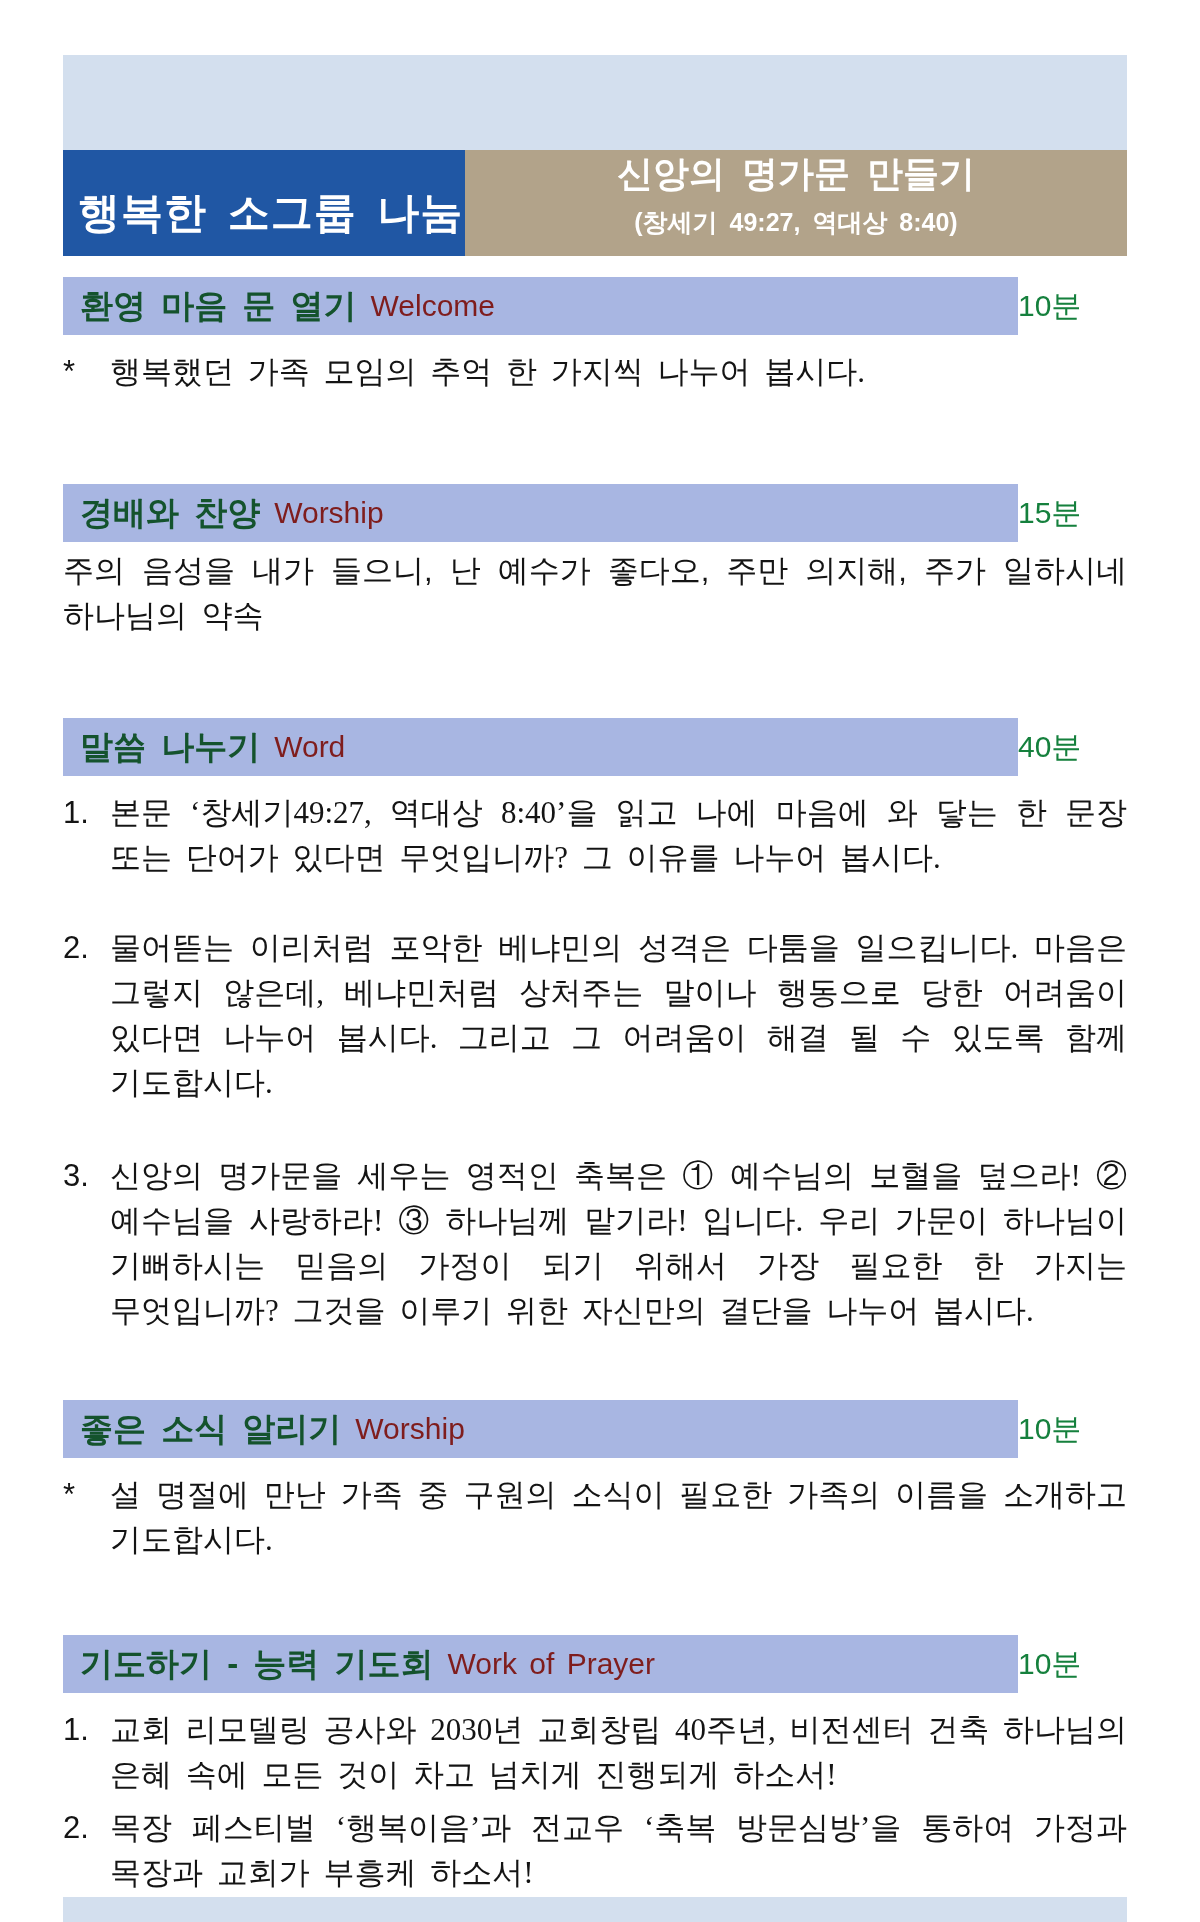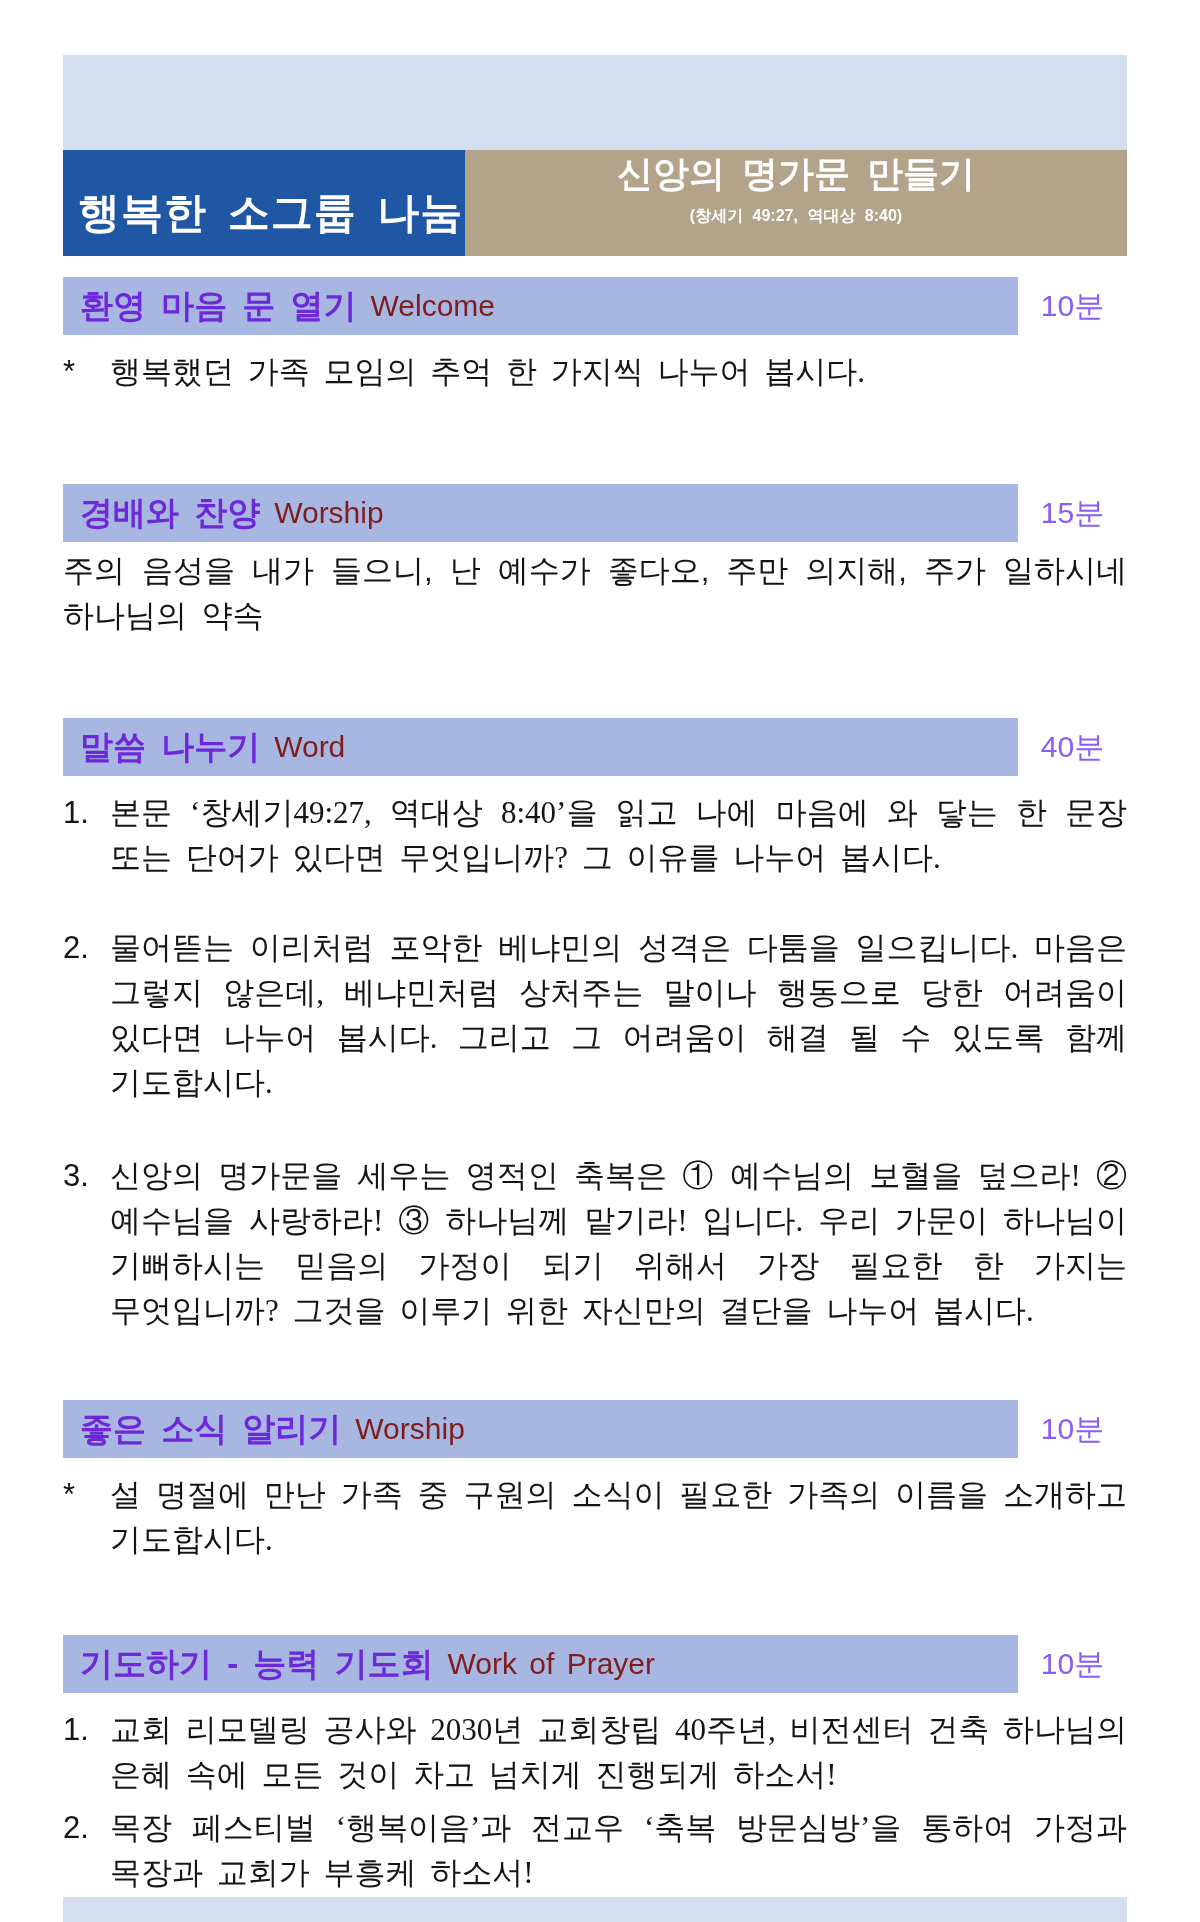--- a/index.html
+++ b/index.html
@@ -28,31 +28,31 @@
     word-spacing:8px; white-space:nowrap;
   }
   .header-right {
     flex:1; height:100%;
     background:var(--header_tan,#b2a38a);
     color:#ffffff; display:flex; flex-direction:column;
     align-items:center; gap:7px;
     text-align:center;
   }
   .header-right .rt { font-size:36px; font-weight:700; word-spacing:7px; }
-  .header-right .rs { font-size:16px; font-weight:700; word-spacing:5px; }
+  .header-right .rs { font-size:25px; font-weight:700; word-spacing:5px; }
   .sec-row { margin-left:63px; width:1064px; display:flex; align-items:center; }
   .sec-bar {
     width:955px; height:58px;
     background:var(--bar_periwinkle,#a8b6e2);
     display:flex; align-items:center; padding-left:17px; gap:14px;
     white-space:nowrap;
   }
-  .sec-bar .ko { font-size:33px; font-weight:700; color:#6d28d9; word-spacing:6px;text-align:center; }
+  .sec-bar .ko { font-size:33px; font-weight:700; color:#14532d; word-spacing:6px;text-align:center; }
   .sec-bar .en { font-size:30px; font-weight:400; color:#7f1d1d; word-spacing:4px; }
-  .sec-time { flex:1; text-align:center; font-size:30px; color:#8b5cf6; }
+  .sec-time { flex:1; text-align:left; font-size:30px; color:#15803d; }
   .body-block {
     margin-left:63px; width:1064px;
     font-size:31px; line-height:45px;
     text-align:justify; word-break:keep-all;
     word-spacing:6px;
   }
   .item { display:flex; }
   .item .marker { width:47px; flex-shrink:0; }
   .item .itext { flex:1; text-align:justify; word-break:keep-all;font-family:Liberation Serif, serif; }
 </style>

